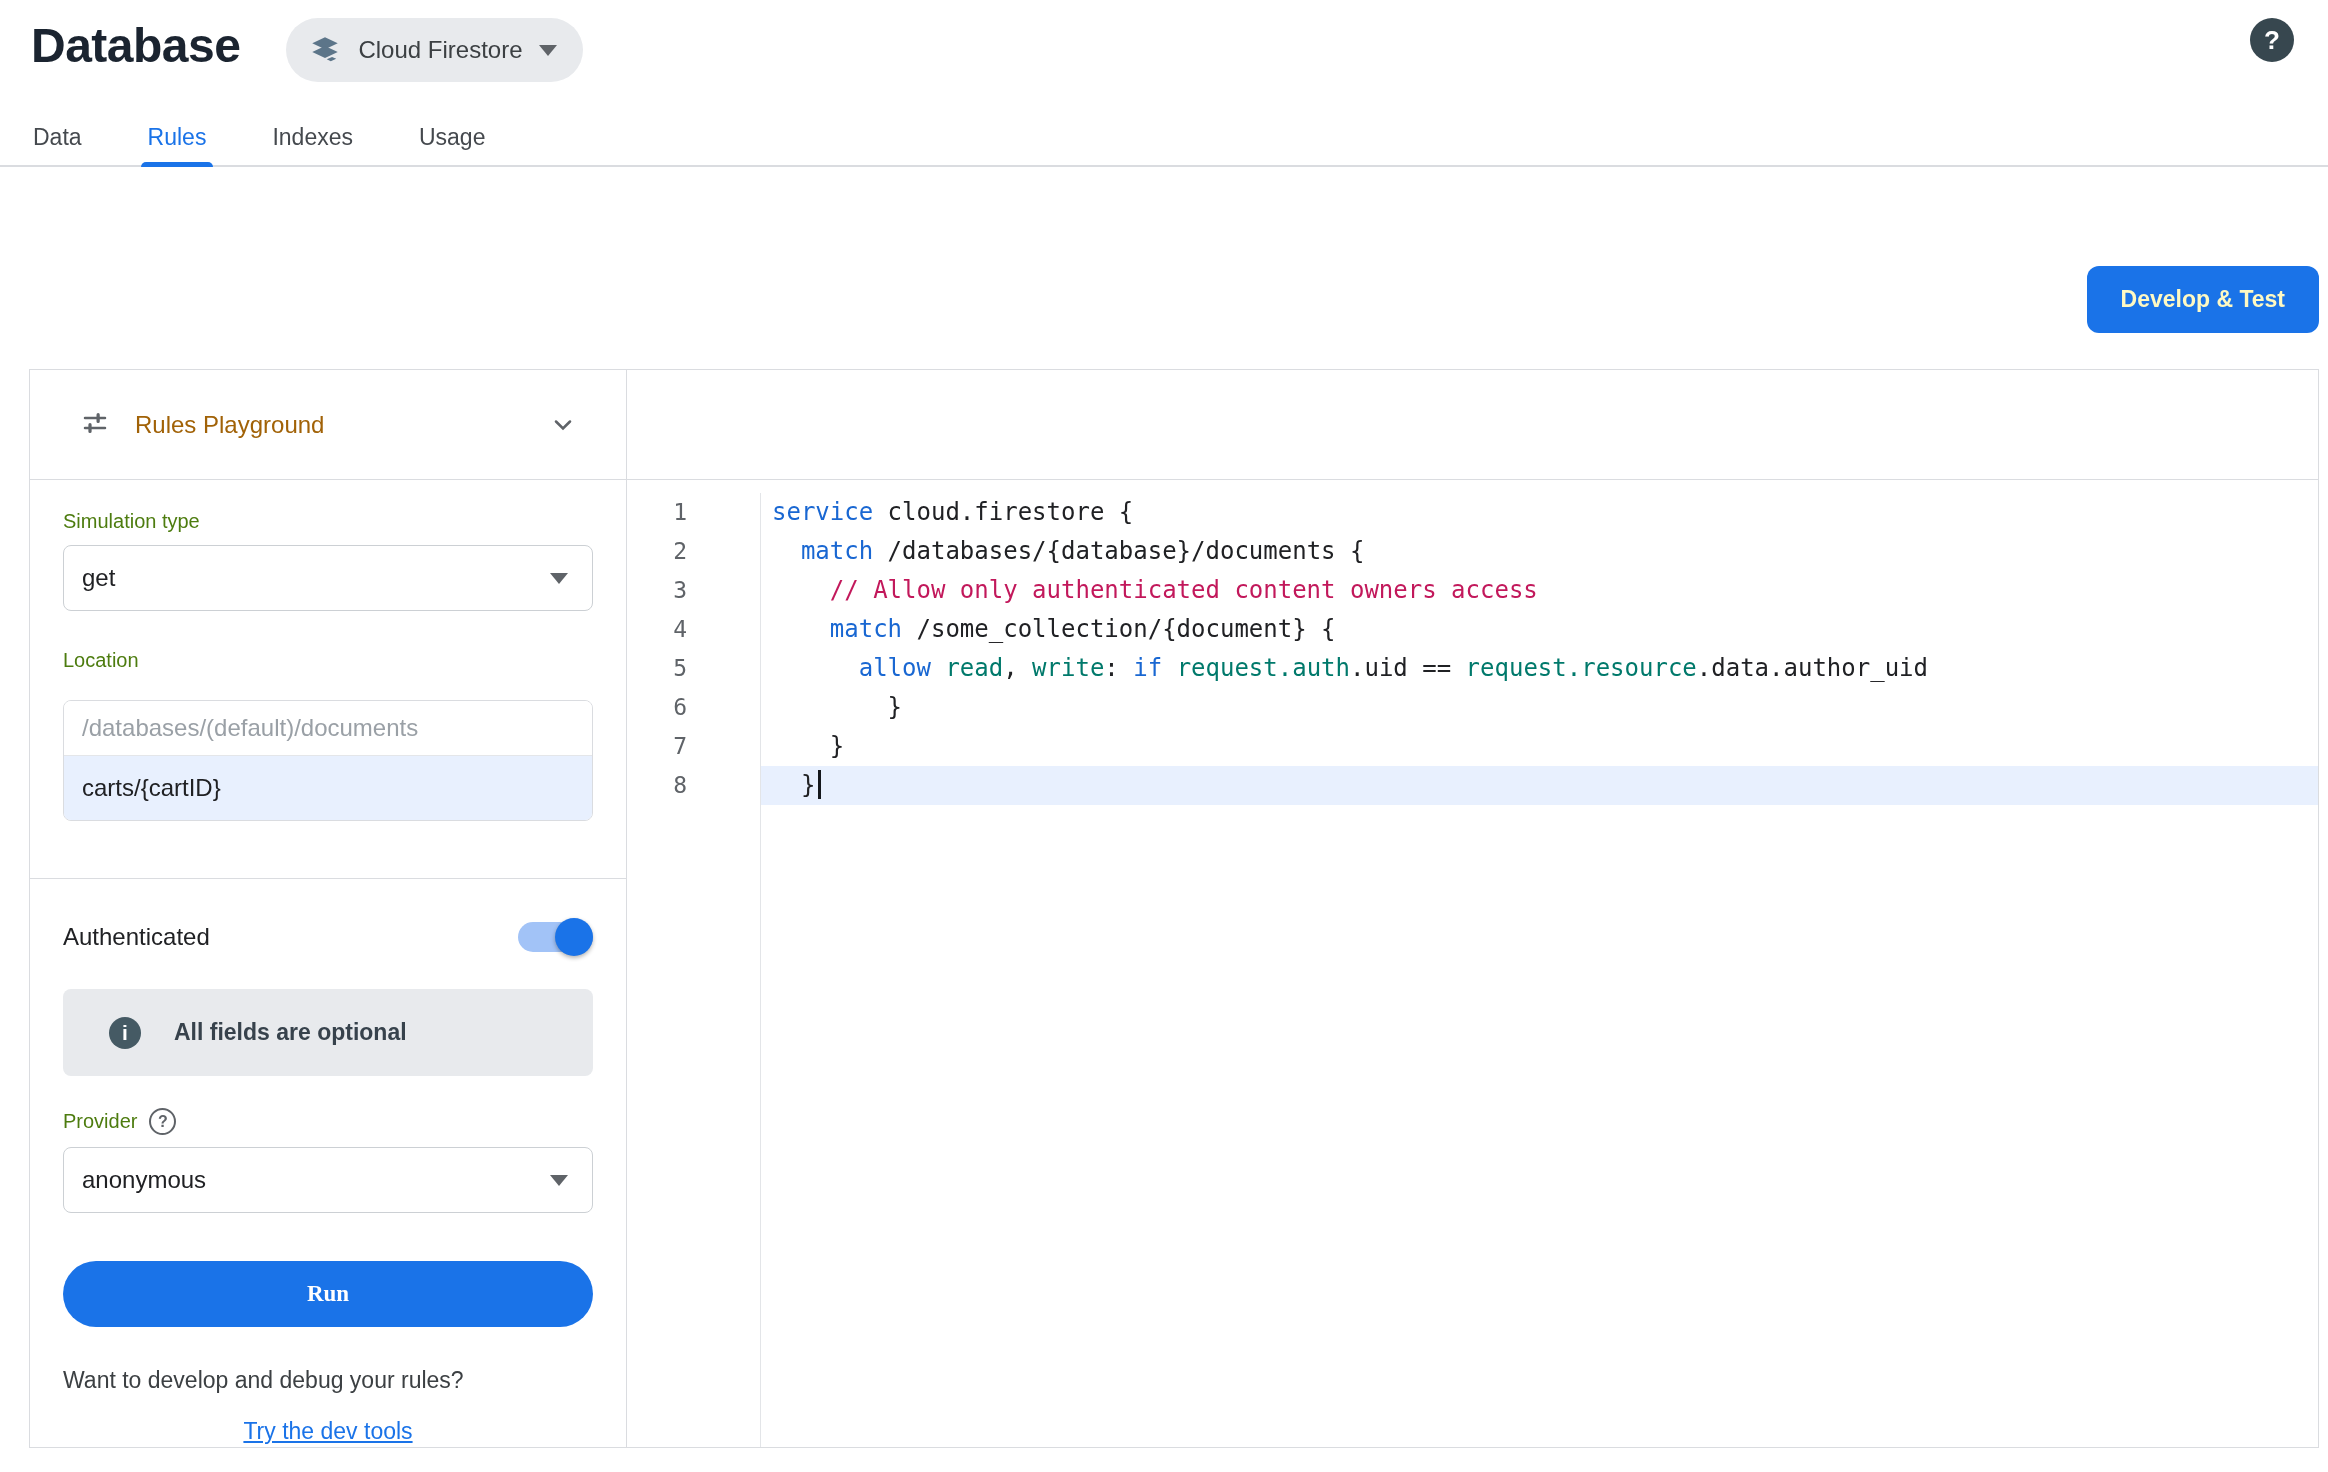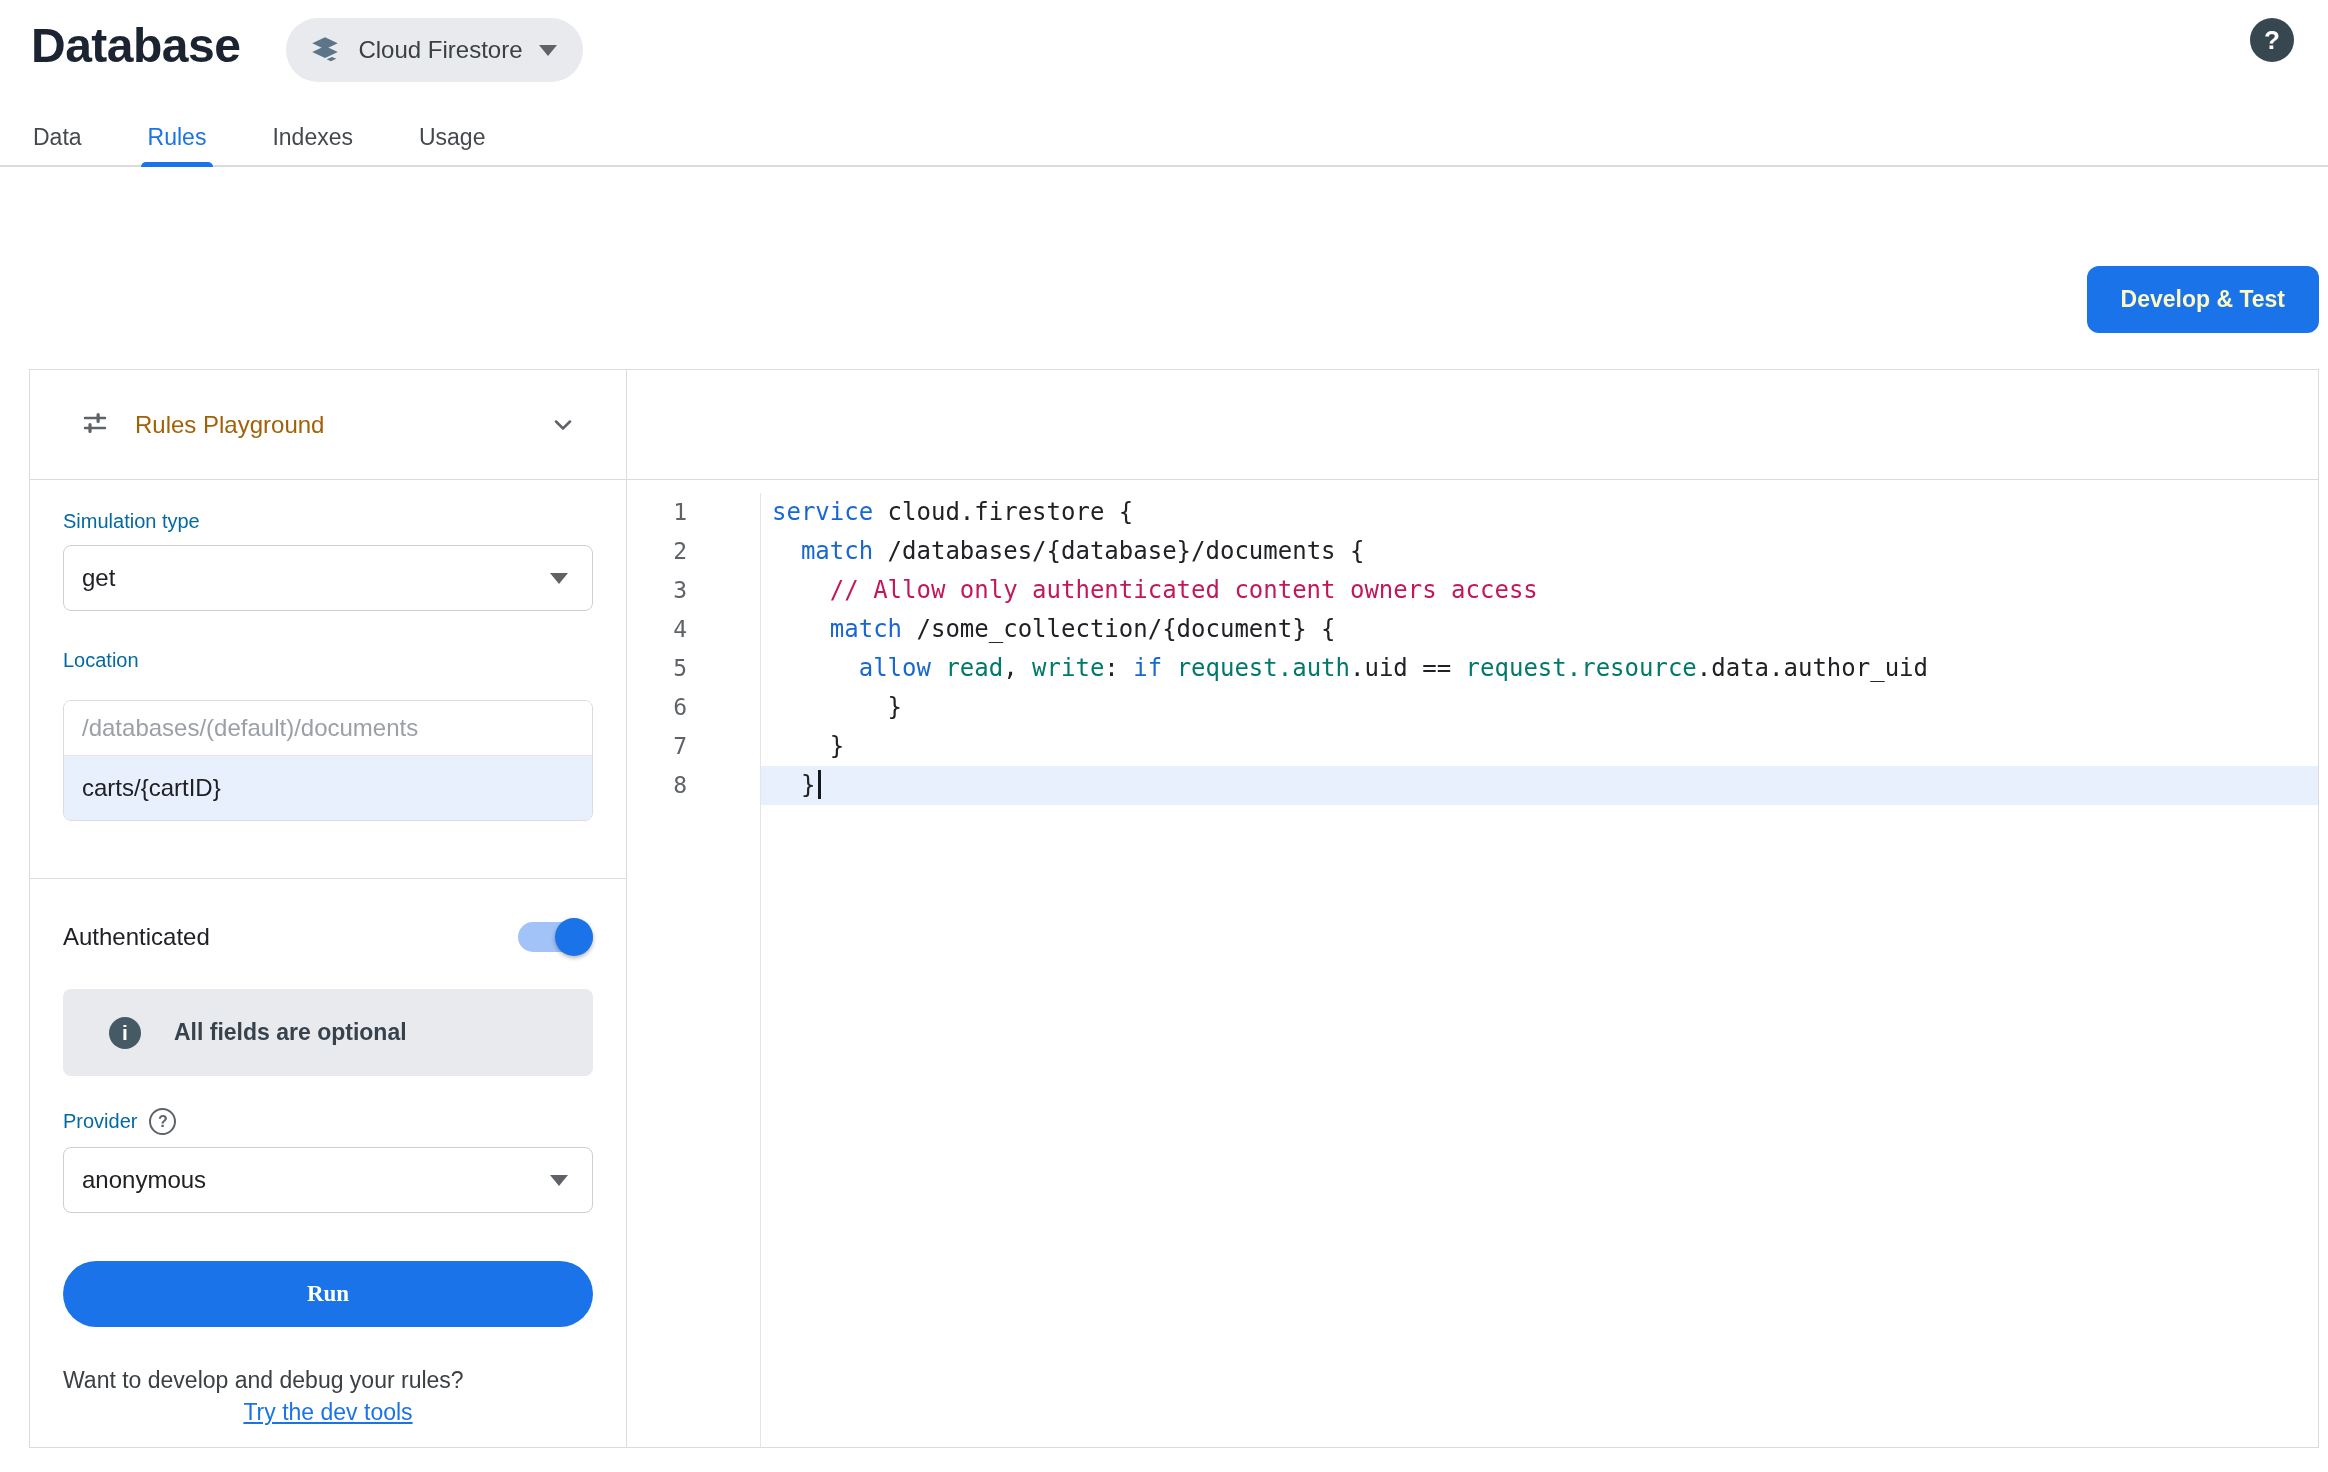--- a/index.html
+++ b/index.html
@@ -40,21 +40,21 @@
   .pane-left { width:597px; flex:none; border-right:1.5px solid #dadce0; display:flex;
                flex-direction:column; overflow:hidden; }
   .pane-right { flex:1; min-width:0; display:flex; flex-direction:column; }
   .pane-header { height:110px; flex:none; border-bottom:1.5px solid #dadce0; }
 
   .playground-header { display:flex; align-items:center; padding:0 49px 0 50px; gap:25px; cursor:pointer; }
   .playground-title { font-size:24px; color:#a16207; }
   .collapse-chevron { margin-left:auto; display:flex; }
 
   .fields { padding:0 33px; }
-  .field-label { font-size:20px; color:#0369a1; }
+  .field-label { font-size:20px; color:#4d7c0f; }
   .lbl-sim { margin-top:30px; }
   .select { margin-top:12px; height:66px; border:1.5px solid #ccd0d4; border-radius:8px;
             display:flex; align-items:center; justify-content:space-between; padding:0 24px 0 18px;
             font-size:24px; color:#202124; cursor:pointer; background:#fff; }
   .lbl-loc { margin-top:38px; }
   .loc-group { margin-top:28px; border:1.5px solid #dadce0; border-radius:8px; overflow:hidden; }
   .loc-base { height:55px; display:flex; align-items:center; padding:0 18px; font-size:24px;
               color:#9aa0a6; background:#fff; border-bottom:1.5px solid #e4e6e9; }
   .loc-value { height:64px; display:flex; align-items:center; padding:0 18px; font-size:24px;
                color:#202124; background:#e8f0fe; cursor:text; }
@@ -80,21 +80,21 @@
 
   .provider-row { margin-top:32px; display:flex; align-items:center; gap:12px; height:27px; }
   .q-circle { width:27px; height:27px; border-radius:50%; border:2px solid #5f6368; color:#5f6368;
               font-size:16px; font-weight:700; display:flex; align-items:center;
               justify-content:center; cursor:pointer; }
 
   .run-btn { margin-top:48px; width:100%; height:66px; border:none; border-radius:33px;
              background:#1a73e8; color:#fff; font-size:23px; font-weight:600; font-family:Liberation Serif, serif;
              cursor:pointer; }
   .dev-prompt { margin-top:40px; text-align:left; font-size:23px; color:#3c4043; }
-  .dev-link { margin-top:5px; display:block; text-align:center; font-size:23px; font-weight:500;
+  .dev-link { margin-top:24px; display:block; text-align:center; font-size:23px; font-weight:500;
               color:#1a73e8; text-decoration:underline; cursor:pointer; }
 
   
   .editor-body { flex:1; display:flex; padding-top:13px; font-family:"DejaVu Sans Mono", monospace;
                  font-size:24px; overflow:hidden; }
   .gutter { width:134px; flex:none; border-right:1.5px solid #e3e5e8; text-align:right;
             padding-right:73px; color:#5f6368; }
   .ln { height:39px; line-height:39px; font-size:23px; }
   .code-col { flex:1; min-width:0; white-space:pre; color:#202124; }
   .code-line { height:39px; line-height:39px; padding-left:11px; }

